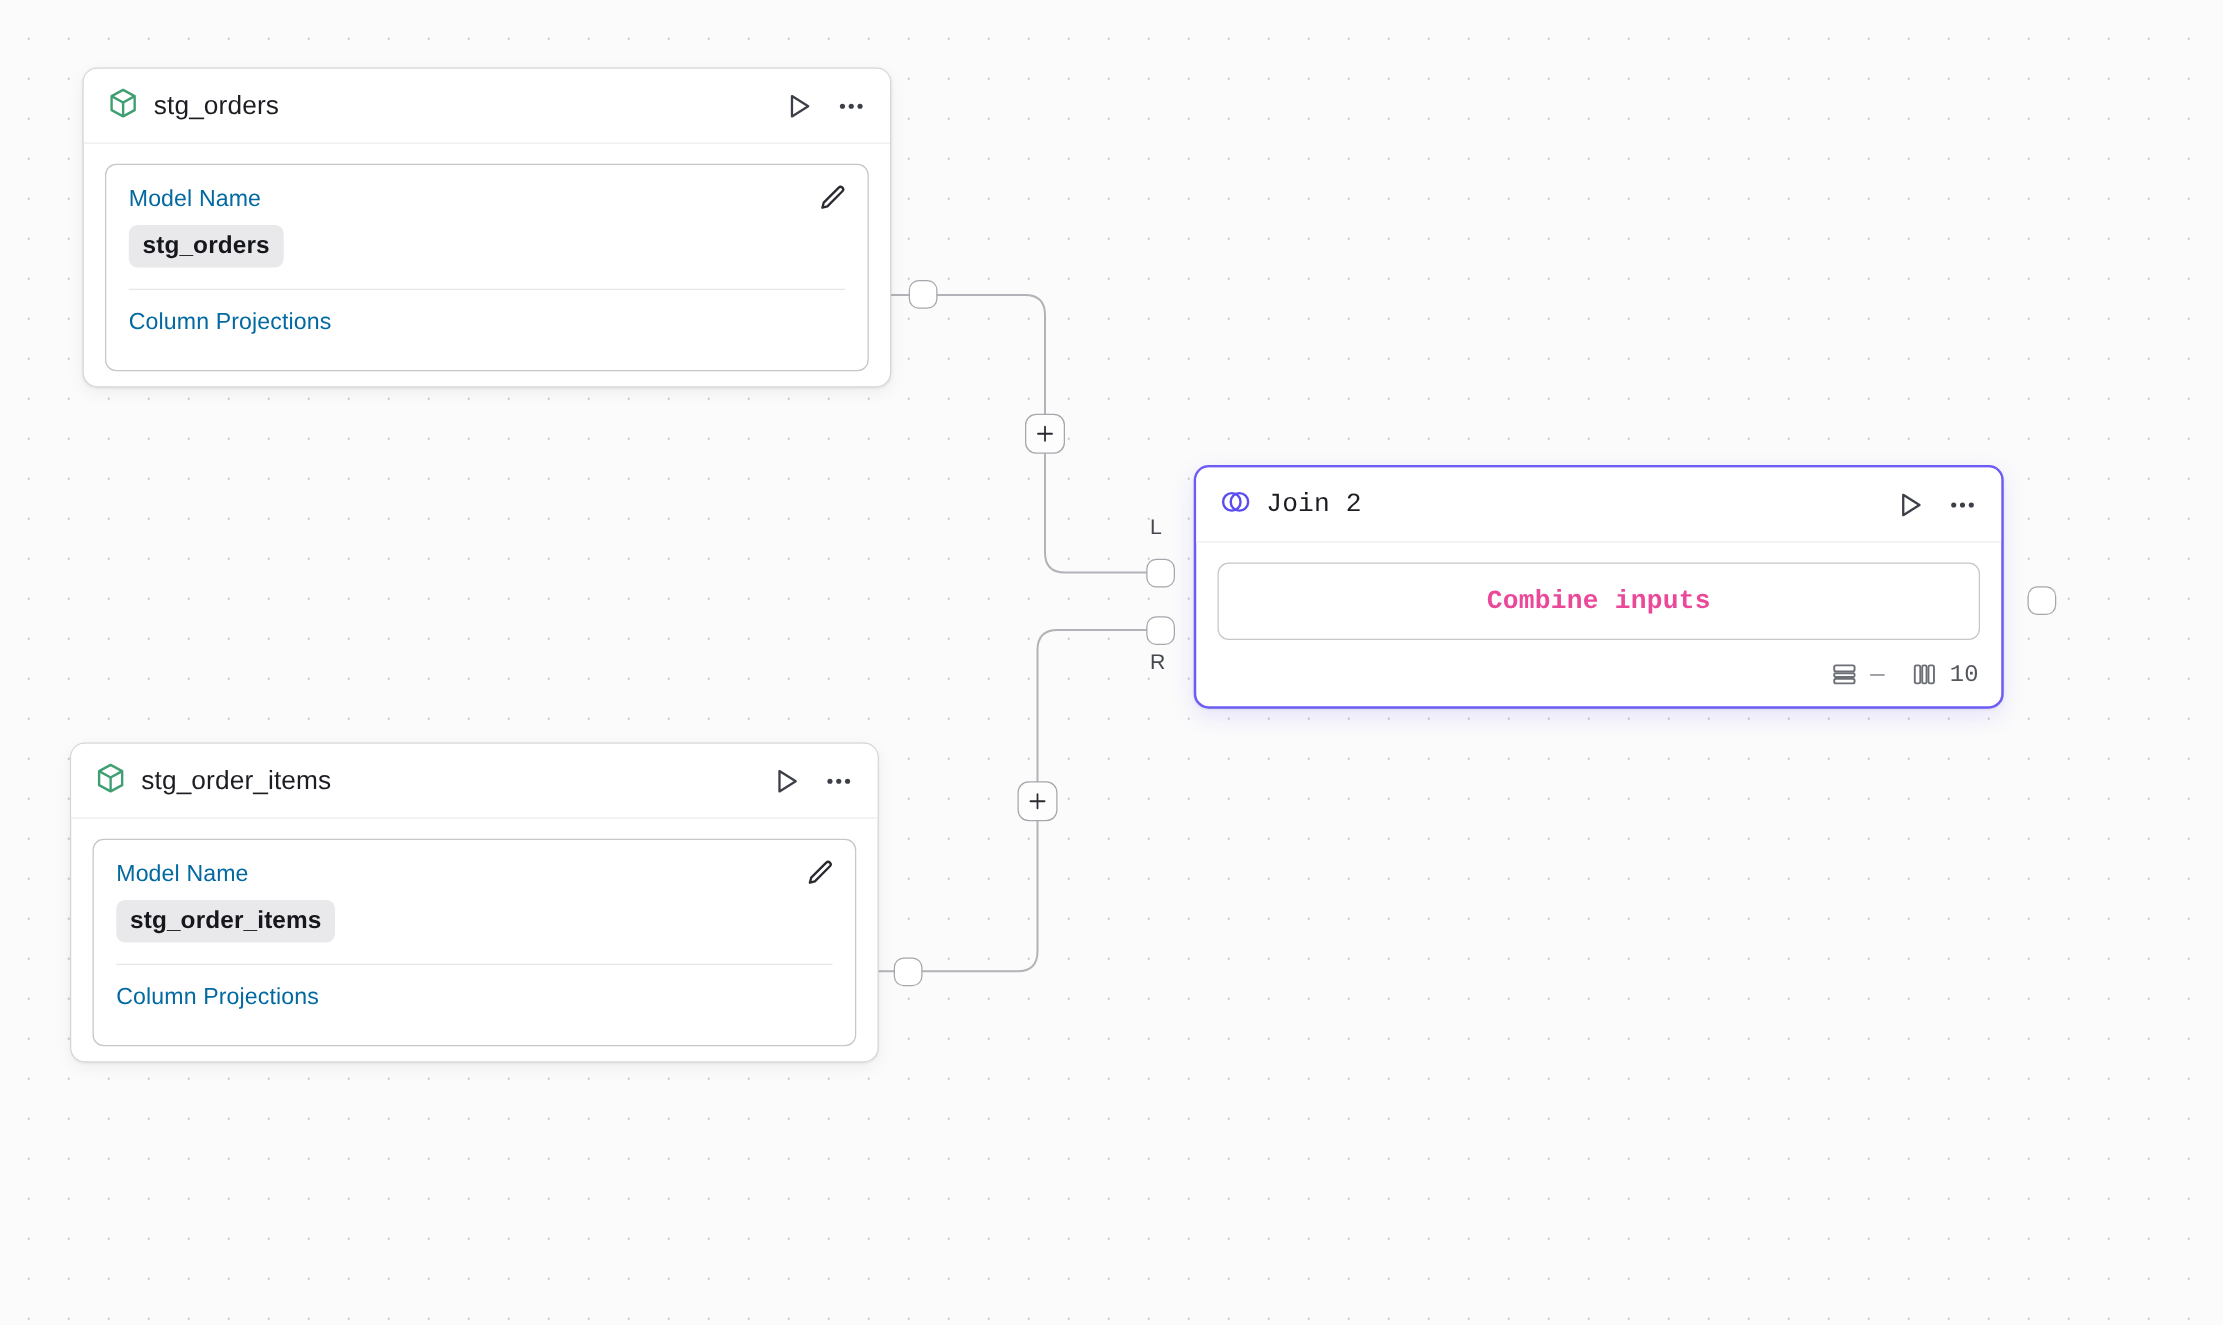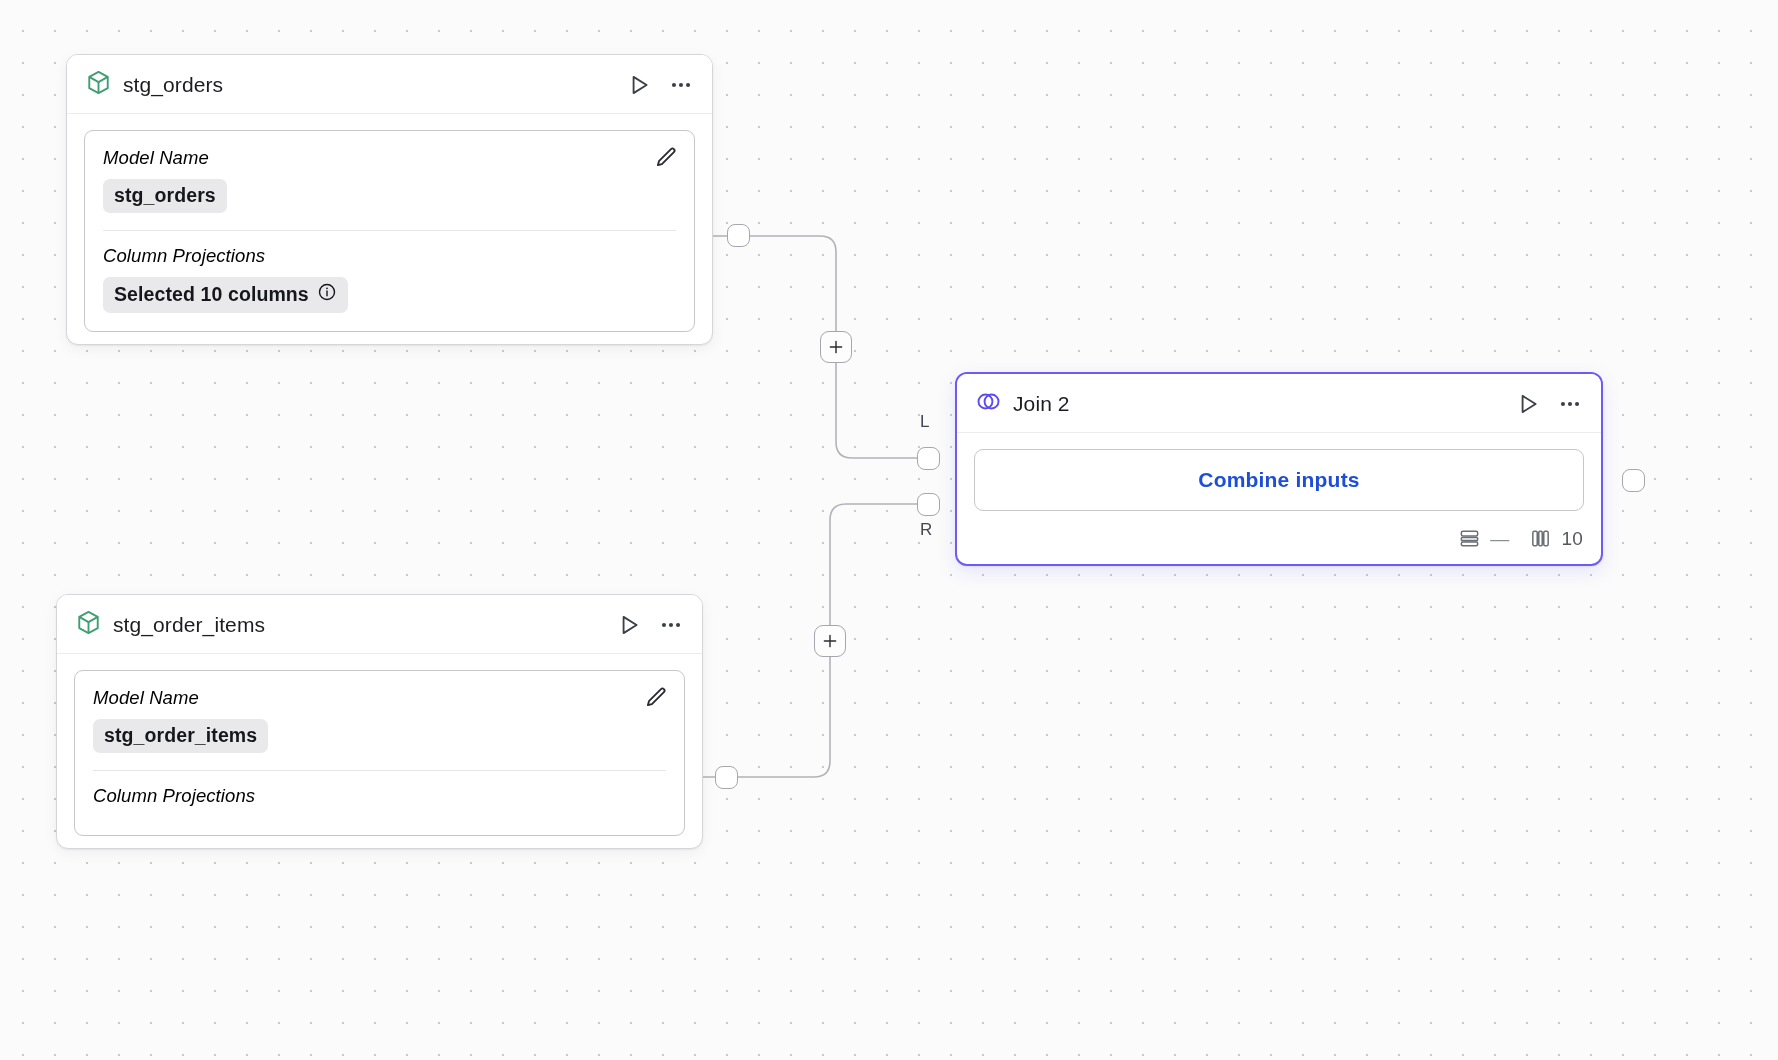--- a/index.html
+++ b/index.html
@@ -80,24 +80,23 @@
   
   .config-panel {
     border: 1px solid #c6c6cb;
     border-radius: 9px;
     padding: 16px 18px 18px 18px;
     position: relative;
     background: #fff;
   }
   .field-label {
     font-size: 18.5px;
-    color: #000000;
+    color: #0369a1;
     margin-bottom: 10px;
     letter-spacing: .1px;
-    font-style: italic;
   }
   .chip {
     display: inline-flex;
     align-items: center;
     gap: 8px;
     background: #e9e9eb;
     border-radius: 7px;
     padding: 5px 11px 6px 11px;
     font-size: 19.5px;
     font-weight: bold;
@@ -119,21 +118,21 @@
   
   .combine-box {
     border: 1px solid #c6c6cb;
     border-radius: 9px;
     height: 62px;
     display: flex;
     align-items: center;
     justify-content: center;
     font-size: 21px;
     font-weight: bold;
-    color: #1d4ed8;
+    color: #ec4899;
     background: #fff;
     letter-spacing: .2px;
   }
 
   
   .node-footer {
     display: flex;
     align-items: center;
     justify-content: flex-end;
     gap: 11px;
@@ -228,30 +227,20 @@
         </span>
 
         <div class="field-label">Model Name</div>
         <span class="chip">
           <span>stg_orders</span>
         </span>
 
         <div class="panel-divider"></div>
 
         <div class="field-label">Column Projections</div>
-        <span class="chip">
-          <span>Selected 10 columns</span>
-          <span>
-            <svg width="20" height="20" viewBox="0 0 24 24" fill="none" stroke="#16171c" stroke-width="1.7">
-              <circle cx="12" cy="12" r="9"></circle>
-              <path d="M12 10.8v5.6" stroke-linecap="round"></path>
-              <circle cx="12" cy="7.6" r="1.05" fill="#16171c" stroke="none"></circle>
-            </svg>
-          </span>
-        </span>
       </div>
     </div>
 
   </div>
 
   <div class="port" style="left:727px; top:224px;"></div>
 
   <div class="plus-btn" style="left:820px; top:331px;">
     <svg width="18" height="18" viewBox="0 0 24 24" stroke="#2a2b31" stroke-width="1.9" stroke-linecap="round">
       <path d="M12 4.5v15M4.5 12h15"></path>
@@ -312,21 +301,21 @@
       <path d="M12 4.5v15M4.5 12h15"></path>
     </svg>
   </div>
 
   <div class="port-label" style="left:920px; top:412px;">L</div>
   <div class="port" style="left:917px; top:447px;"></div>
 
   <div class="port" style="left:917px; top:493px;"></div>
   <div class="port-label" style="left:920px; top:520px;">R</div>
 
-  <div class="node selected" style="left:955px; top:372px; width:648px;">
+  <div class="node selected" style="left:955px; top:372px; width:648px;font-family:Liberation Mono, monospace;">
     <div class="node-header">
       <span class="icon">
         <svg width="27" height="27" viewBox="0 0 24 24" fill="none" stroke="#5b4cf0" stroke-width="1.7">
           <circle cx="9.3" cy="12" r="6.2"></circle>
           <circle cx="14.7" cy="12" r="6.2"></circle>
         </svg>
       </span>
       <span class="node-title">Join 2</span>
       <span class="hdr-actions">
         <span class="icon-btn">

